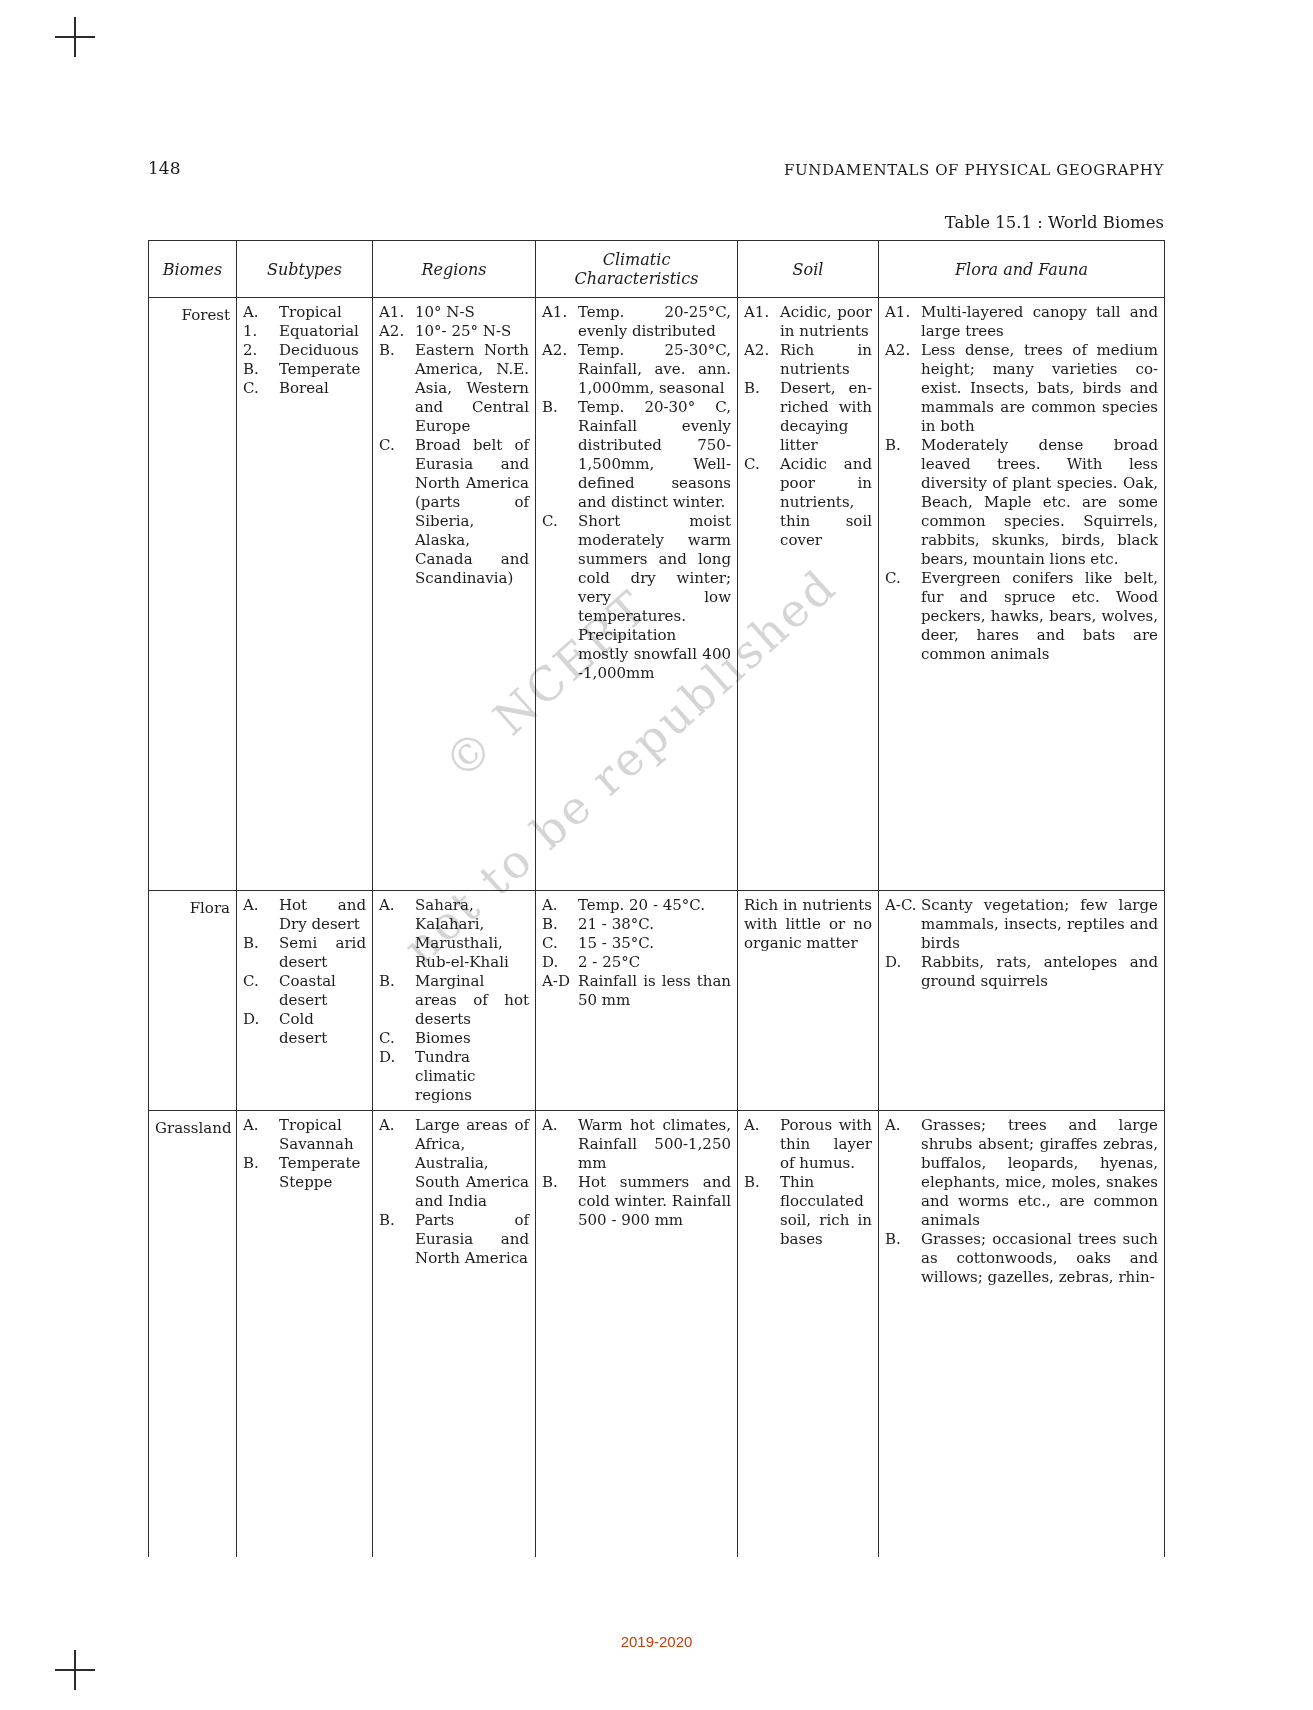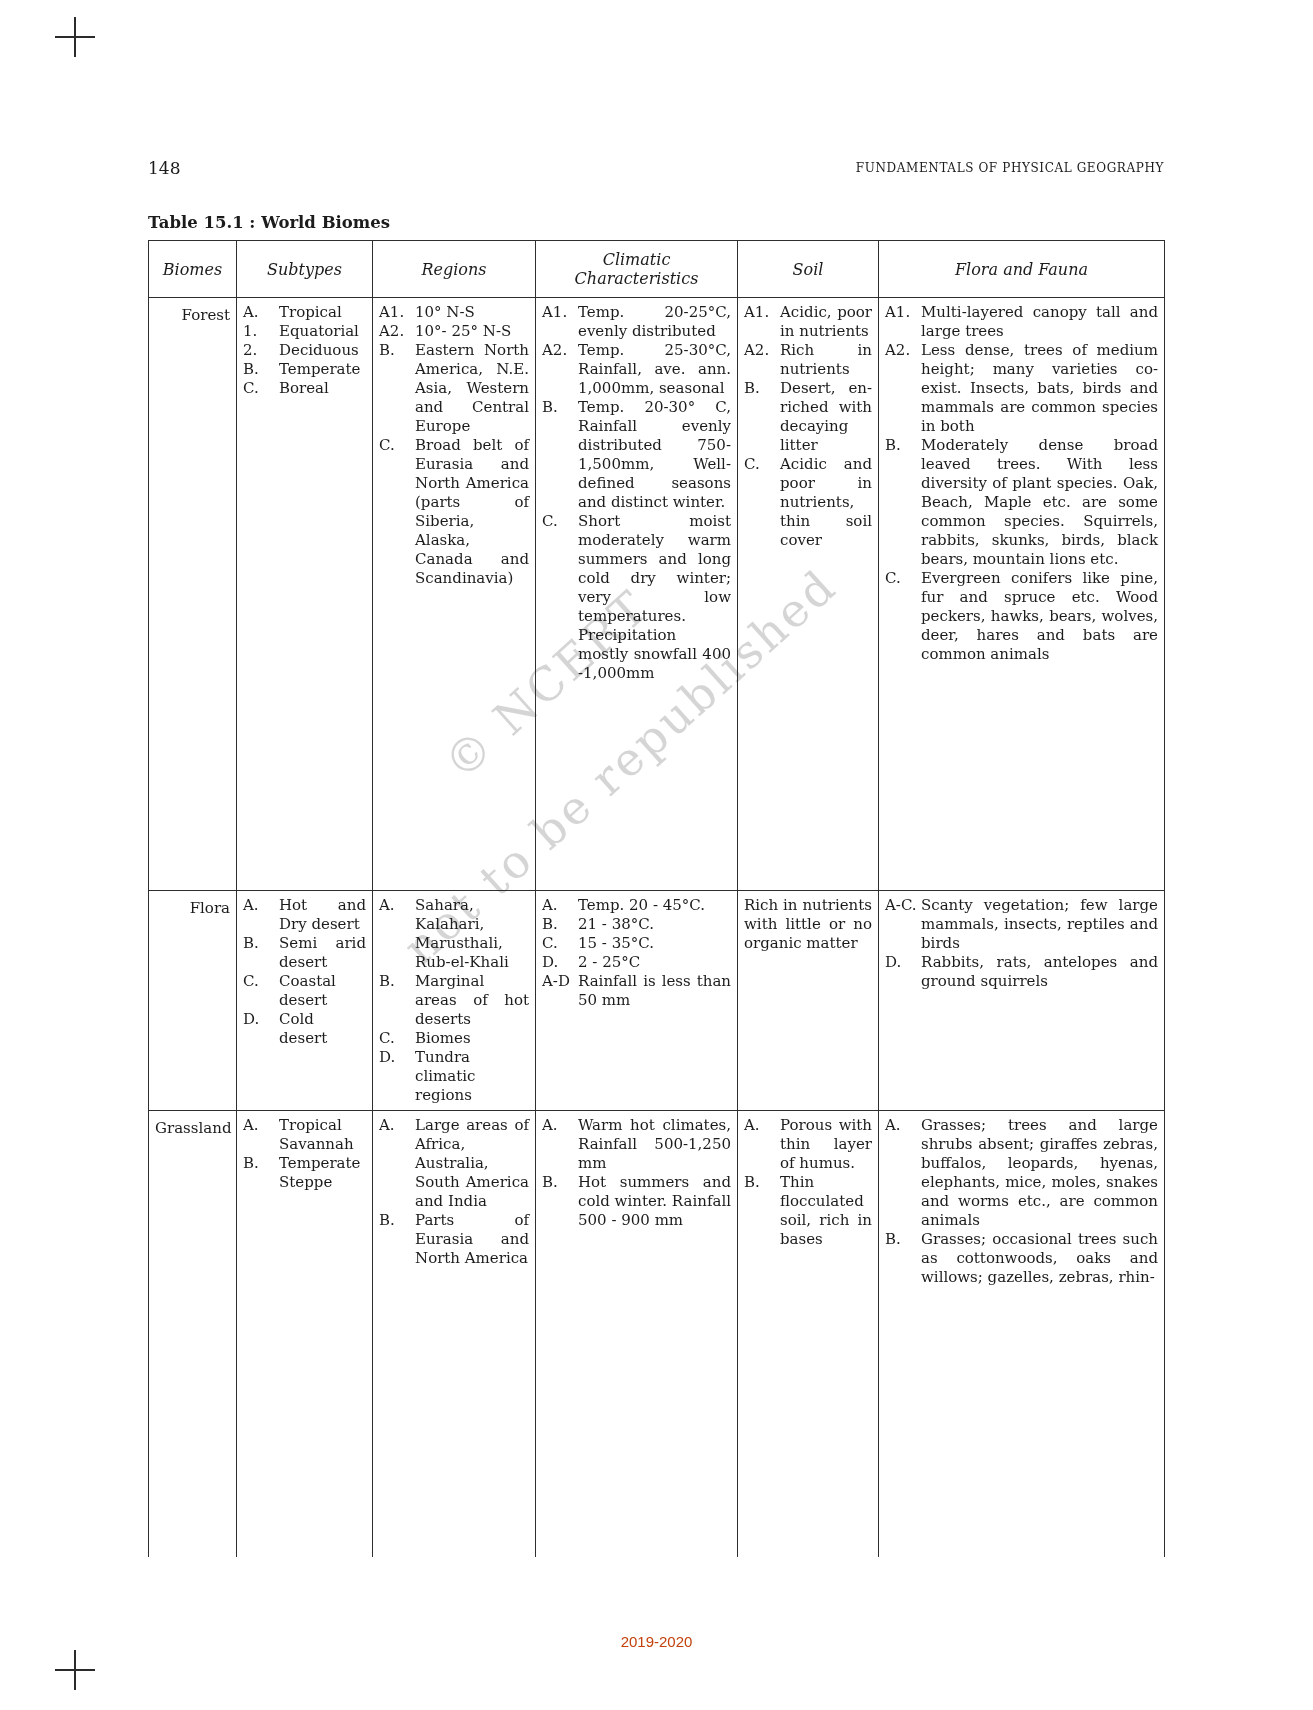--- a/index.html
+++ b/index.html
@@ -9,24 +9,24 @@
   }
 
   
   .crop { position:absolute; width:40px; height:40px; }
   .crop .h { position:absolute; left:0; top:19px; width:100%; height:2px; background:#2b2b2b; }
   .crop .v { position:absolute; top:0; left:19px; height:100%; width:2px; background:#2b2b2b; }
   .crop-tl { left:55px; top:17px; }
   .crop-bl { left:55px; top:1650px; }
 
   .pageno { position:absolute; left:148px; top:158px; font-size:17px; }
-  .runhead { position:absolute; right:149px; top:161px; font-size:12px; letter-spacing:0.6px; }
-
-  .tbl-title { position:absolute; left:148px; top:213px; width:1016px; text-align:left;
-               font-weight:bold; font-size:16.5px; }
+  .runhead { position:absolute; right:149px; top:161px; font-size:15px; letter-spacing:0.6px; }
+
+  .tbl-title { position:absolute; left:148px; top:213px; width:1016px; text-align:right;
+               font-weight:normal; font-size:16.5px; }
 
   .watermark { position:absolute; left:330px; top:590px; width:640px; height:420px;
                transform:rotate(-42deg); transform-origin:center;
                color:rgba(150,150,150,0.40); font-size:46px; letter-spacing:3px;
                text-align:center; line-height:110px; z-index:0; pointer-events:none; }
 
   table.biomes { position:absolute; left:148px; top:240px; width:1016px;
                  border-collapse:collapse; z-index:1; table-layout:fixed; }
   .biomes th, .biomes td { border:1.5px solid #2e2e2e; vertical-align:top;
                  padding:5px 6px; font-size:15px; line-height:19px; }
@@ -174,21 +174,21 @@
           <div class="item">
             <span class="lbl">A2.</span>
             <span class="txt">Less dense, trees of medium height; many varieties co-exist. Insects, bats, birds and mammals are common species in both</span>
           </div>
           <div class="item">
             <span class="lbl">B.</span>
             <span class="txt">Moderately dense broad leaved trees. With less diversity of plant species. Oak, Beach, Maple etc. are some common species. Squirrels, rabbits, skunks, birds, black bears, mountain lions etc.</span>
           </div>
           <div class="item">
             <span class="lbl">C.</span>
-            <span class="txt">Evergreen conifers like pine, fur and spruce etc. Wood peckers, hawks, bears, wolves, deer, hares and bats are common animals</span>
+            <span class="txt">Evergreen conifers like belt, fur and spruce etc. Wood peckers, hawks, bears, wolves, deer, hares and bats are common animals</span>
           </div>
         </td>
       </tr>
       <tr>
         <td class="biome-cell">Flora</td>
         <td>
           <div class="item">
             <span class="lbl">A.</span>
             <span class="txt">Hot and Dry desert</span>
           </div>

